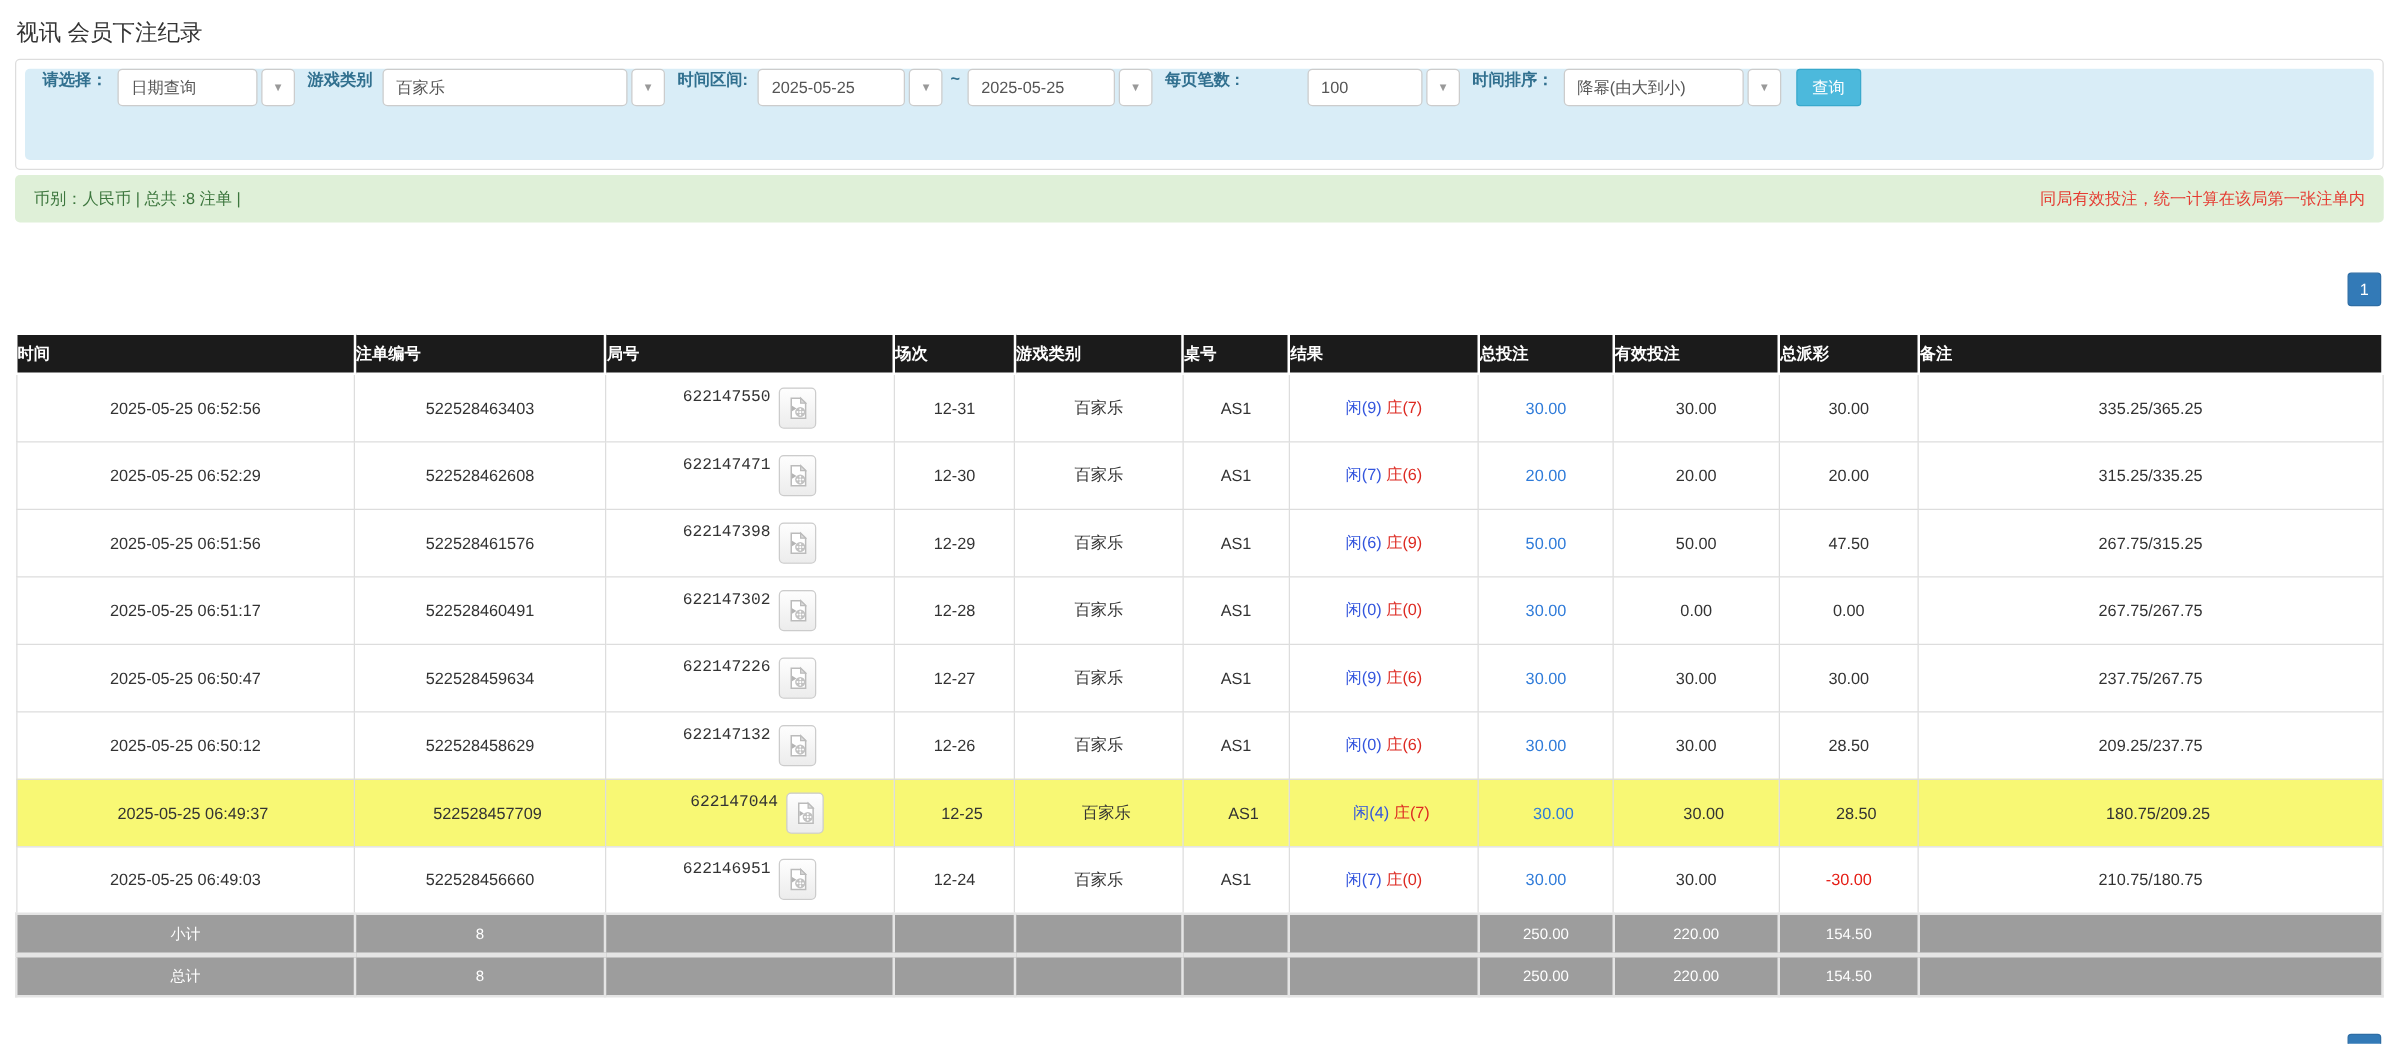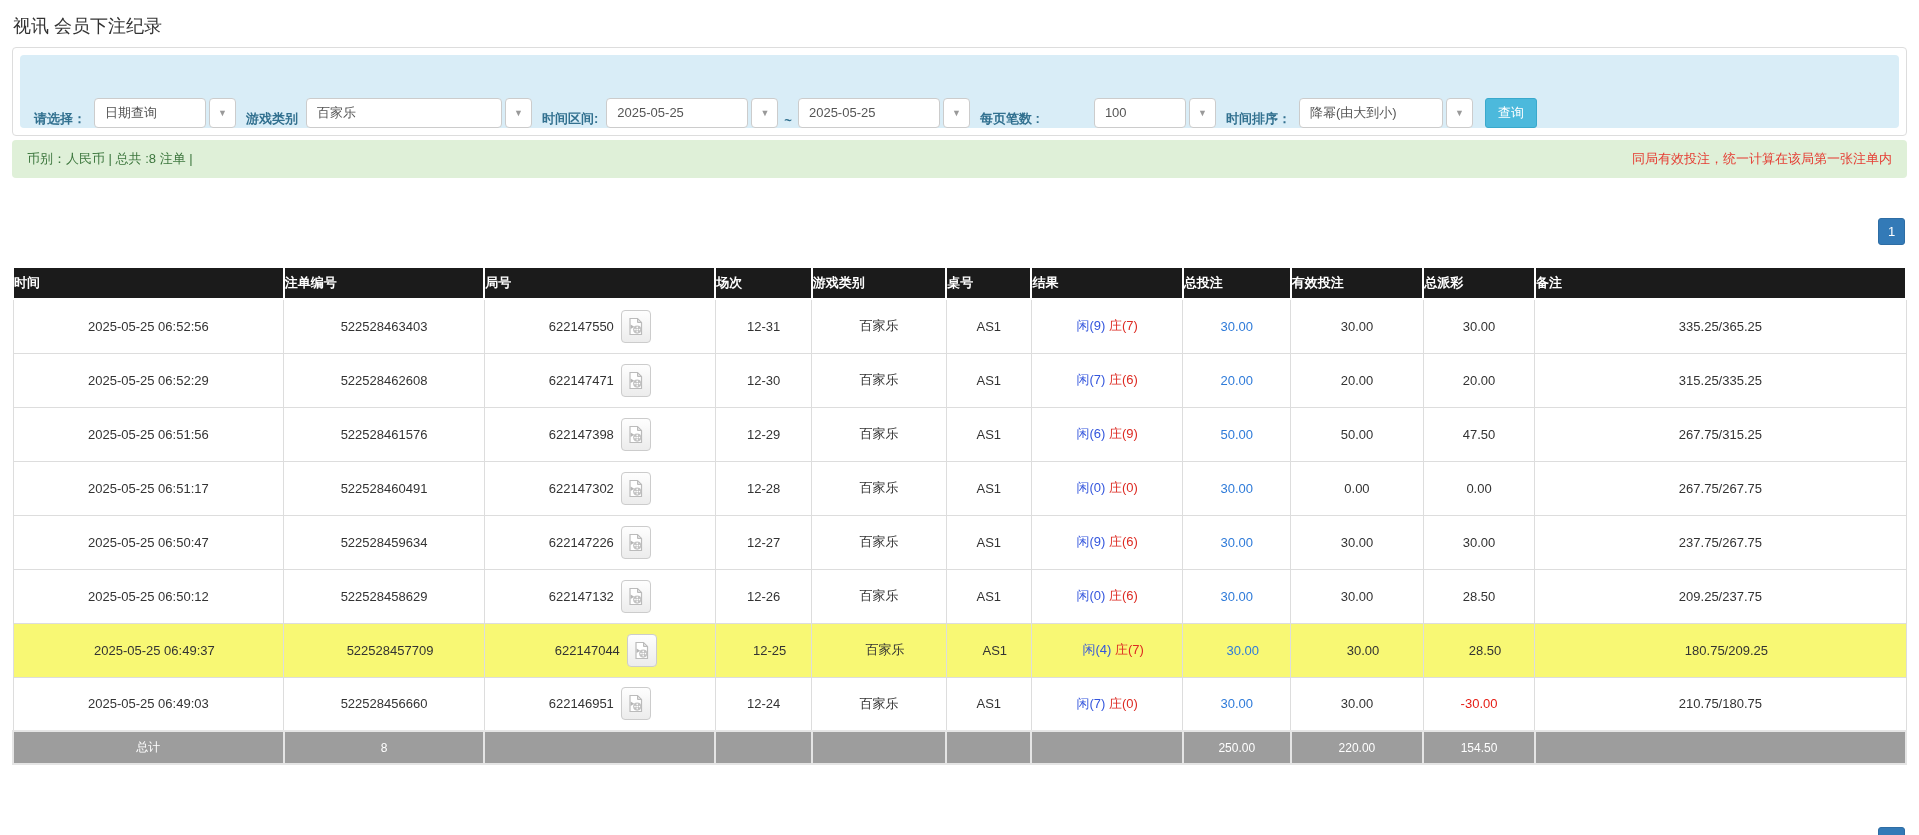--- a/index.html
+++ b/index.html
@@ -7,30 +7,30 @@
   body {
     font-family: "Liberation Sans", "DejaVu Sans", sans-serif;
     background:#fff; color:#333; position:relative; overflow:hidden;
   }
   .page-title { position:absolute; left:13px; top:14px; font-size:18px; color:#333; font-weight:normal; }
 
   
   .filter-panel { position:absolute; left:12px; right:12px; top:47px; height:89px;
     border:1px solid #ddd; border-radius:4px; background:#fff; padding:7px; }
   .filter-bar { background:#d9edf7; border-radius:4px; height:100%;
-    display:flex; align-items:flex-end; padding:0 12px; }
+    display:flex; align-items:flex-start; padding:0 12px; }
   .flabel { font-weight:bold; color:#31708f; font-size:13px; white-space:nowrap; margin:0 8px 0 10px; }
   .flabel:first-child { margin-left:2px; }
   .sel { display:flex; align-items:center; }
   .sel-value { background:#fff; border:1px solid #ccc; border-radius:4px; height:30px;
     line-height:28px; padding:0 10px; font-size:13px; color:#555; white-space:nowrap; }
   .sel-caret { width:27px; height:30px; border:1px solid #ccc; border-radius:4px; margin-left:3px;
     display:flex; align-items:center; justify-content:center; color:#999; font-size:9px; background:#fff; cursor:pointer; }
   .tilde { color:#31708f; font-weight:bold; margin:0 6px; font-size:13px; }
-  .w-select1 { width:112px; } .w-game { width:196px; } .w-date { width:142px; }
+  .w-select1 { width:112px; } .w-game { width:196px; } .w-date { width:118px; }
   .w-size { width:92px;margin-left:46px; } .w-sort { width:144px; }
   .search-btn { margin-left:12px; height:30px; padding:0 12px; background:#4cb9dc; border:1px solid #39a9cc;
     border-radius:3px; color:#fff; font-size:13px; cursor:pointer; }
 
   
   .alert-success { position:absolute; left:12px; right:12px; top:140px; height:38px;
     background:#dff0d8; border-radius:4px; display:flex; align-items:center;
     justify-content:space-between; padding:0 15px; font-size:13px; }
   .alert-left { color:#3c763d; }
   .alert-right { color:#e53c32; }
@@ -44,21 +44,21 @@
   
   table.bets { position:absolute; top:266px; left:12px; width:1895px; border-collapse:collapse;
     font-size:13px; color:#333; table-layout:fixed; }
   .bets th { background:#1b1b1b; color:#fff; border:2px solid #fff; height:32px;
     font-size:13px; font-weight:bold; text-align:left; }
   .bets td { border:1px solid #ddd; height:54px; text-align:center; background:#fff; }
   .bets tr.hl td { background:#f8f874;padding-left:12px; }
   .blue-link { color:#2f7bd9; cursor:pointer; }
   .res-p { color:#3355dd; } .res-b { color:#dd2a22; }
   .neg { color:#e51c14; }
-  .round-cell { display:flex; align-items:center; justify-content:center; gap:7px; }
+  .round-cell { display:flex; justify-content:center; gap:7px;font-family:Liberation Mono, monospace; }
   .video-btn { display:inline-flex; width:30px; height:33px; border:1px solid #ccc; border-radius:4px;
     background:linear-gradient(#fefefe,#ececec); align-items:center; justify-content:center; cursor:pointer; }
   .bets tr.sum td { background:#9d9d9d; color:#fff; border:2px solid #e5e5e5; height:33px; font-size:12px; }
   .bets tr.sum.first td { border-bottom:4px solid #e5e5e5; }
 </style>
 </head>
 <body>
 
 <h1 class="page-title">视讯 会员下注纪录</h1>
 
@@ -370,20 +370,33 @@
         </td>
       <td>12-24</td>
       <td>百家乐</td>
       <td>AS1</td>
       <td><span class="res-p">闲(7)</span> <span class="res-b">庄(0)</span></td>
       <td><span class="blue-link">30.00</span></td>
       <td>30.00</td>
       <td class="neg">-30.00</td>
       <td>210.75/180.75</td>
     </tr>
+    <tr class="sum first">
+      <td>小计</td>
+      <td>8</td>
+      <td></td>
+      <td></td>
+      <td></td>
+      <td></td>
+      <td></td>
+      <td>250.00</td>
+      <td>220.00</td>
+      <td>154.50</td>
+      <td></td>
+    </tr>
     <tr class="sum">
       <td>总计</td>
       <td>8</td>
       <td></td>
       <td></td>
       <td></td>
       <td></td>
       <td></td>
       <td>250.00</td>
       <td>220.00</td>

